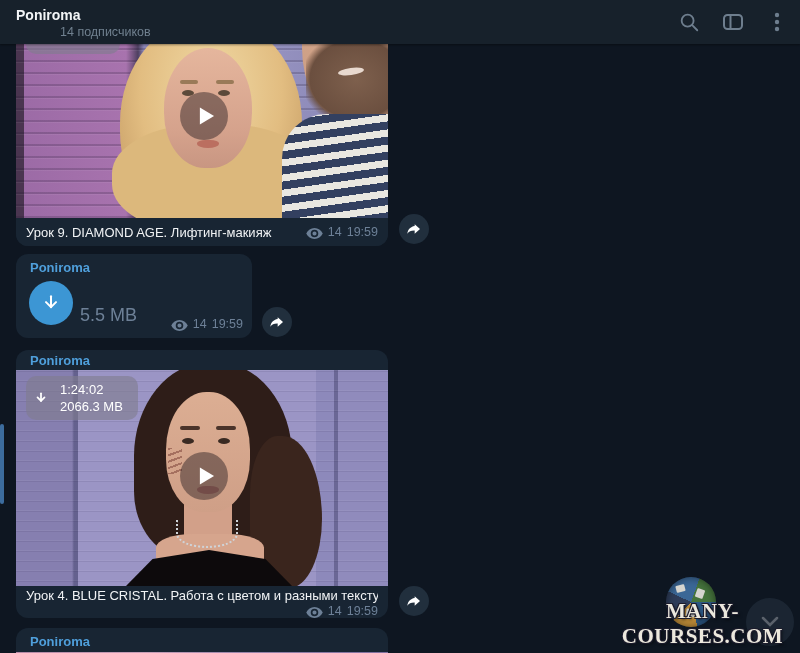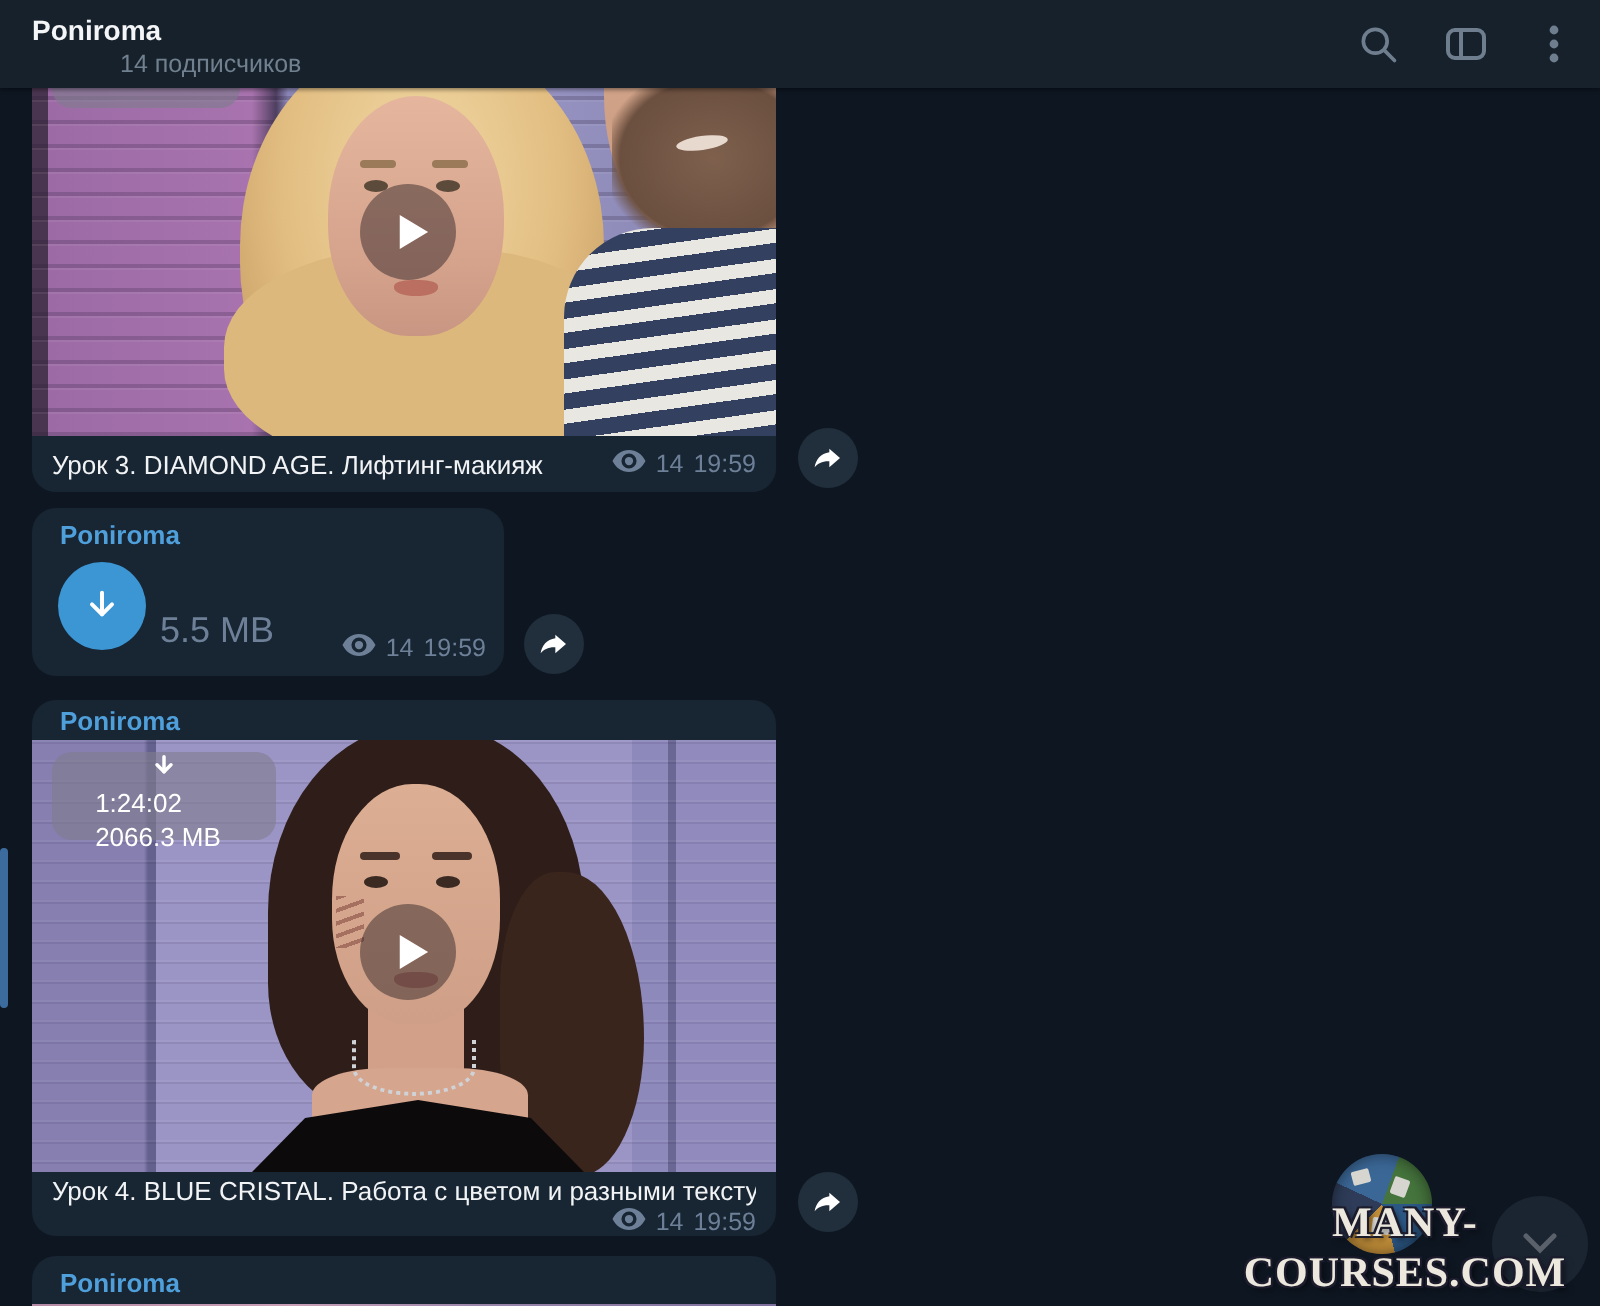--- a/index.html
+++ b/index.html
@@ -10,21 +10,21 @@
   .topbar{position:absolute;left:0;top:0;width:800px;height:44px;background:#17212b;
           z-index:50;box-shadow:0 1px 2px rgba(0,0,0,.4);}
   .tb-title{position:absolute;left:16px;top:7px;font-size:14px;font-weight:700;color:#f3f5f7;}
   .tb-sub{position:absolute;left:16px;top:25px;font-size:12.5px;color:#70808f;margin-left:44px;}
   .tb-icons{position:absolute;right:8px;top:0;height:44px;display:flex;align-items:center;gap:14px;}
   .tb-btn{width:30px;height:30px;display:flex;align-items:center;justify-content:center;cursor:pointer;}
 
   
   .bubble{position:absolute;background:#182533;overflow:hidden;}
   .sender{font-size:13px;font-weight:700;color:#4f9fdb;}
-  .meta{display:flex;align-items:flex-start;gap:5px;color:#6d8097;font-size:12.5px;}
+  .meta{display:flex;align-items:flex-end;gap:5px;color:#6d8097;font-size:12.5px;}
   .meta svg{display:block;}
   .fwd{position:absolute;width:30px;height:30px;border-radius:50%;background:#212f3d;
        display:flex;align-items:center;justify-content:center;cursor:pointer;z-index:5;}
 
   .play{position:absolute;width:48px;height:48px;border-radius:50%;background:rgba(35,26,30,.45);
         display:flex;align-items:center;justify-content:center;cursor:pointer;z-index:4;}
   .play svg{margin-left:4px;}
 
   .vbadge{position:absolute;display:flex;align-items:center;background:rgba(128,124,142,.62);
           border-radius:10px;color:#fff;z-index:4;cursor:pointer;}
@@ -169,21 +169,21 @@
         <span>940.4 MB</span>
       </div>
     </div>
     <div class="play" style="left:164px;top:128px;">
       <svg width="17" height="20" viewBox="0 0 18 20" fill="#fff">
           <path d="M2 1l15 9-15 9z"></path>
         </svg>
     </div>
   </div>
   <div class="m1-cap">
-    <span class="cap-text">Урок 3. DIAMOND AGE. Лифтинг-макияж</span>
+    <span class="cap-text">Урок 9. DIAMOND AGE. Лифтинг-макияж</span>
     <span class="meta">
       <svg width="17" height="11" viewBox="0 0 24 16" fill="#6d8097">
           <path d="M12 0C6.8 0 2.3 3.2 0 8c2.3 4.8 6.8 8 12 8s9.7-3.2 12-8c-2.3-4.8-6.8-8-12-8zm0 13.5A5.5 5.5 0 1 1 12 2.5a5.5 5.5 0 0 1 0 11zM12 5a3 3 0 1 0 0 6 3 3 0 0 0 0-6z"></path>
         </svg>
       <span>14</span>
       <span>19:59</span>
     </span>
   </div>
 </div>
 <div class="fwd" style="left:399px;top:214px;">
@@ -226,21 +226,21 @@
     <div class="v2-face">
       <div class="brow" style="left:14px;top:34px;width:20px;background:#4a332a;"></div>
       <div class="brow" style="left:50px;top:34px;width:20px;background:#4a332a;"></div>
       <div class="eye" style="left:16px;top:46px;background:#3a2a22;"></div>
       <div class="eye" style="left:52px;top:46px;background:#3a2a22;"></div>
       <div class="lips" style="left:31px;top:94px;background:#b5756a;"></div>
     </div>
     <div class="v2-marks"></div>
     <div class="v2-necklace"></div>
     <div class="v2-top"></div>
-    <div class="vbadge" style="left:10px;top:6px;width:112px;height:44px;flex-direction:column;">
+    <div class="vbadge" style="left:10px;top:6px;width:112px;height:44px;">
       <div class="barrow">
         <svg width="14" height="14" viewBox="0 0 24 24" fill="none" stroke="#fff" stroke-width="3" stroke-linecap="round" stroke-linejoin="round">
             <line x1="12" y1="4" x2="12" y2="17"></line>
             <polyline points="6,11 12,17 18,11"></polyline>
           </svg>
       </div>
       <div class="btxt">
         <span>1:24:02</span>
         <span>2066.3 MB</span>
       </div>

